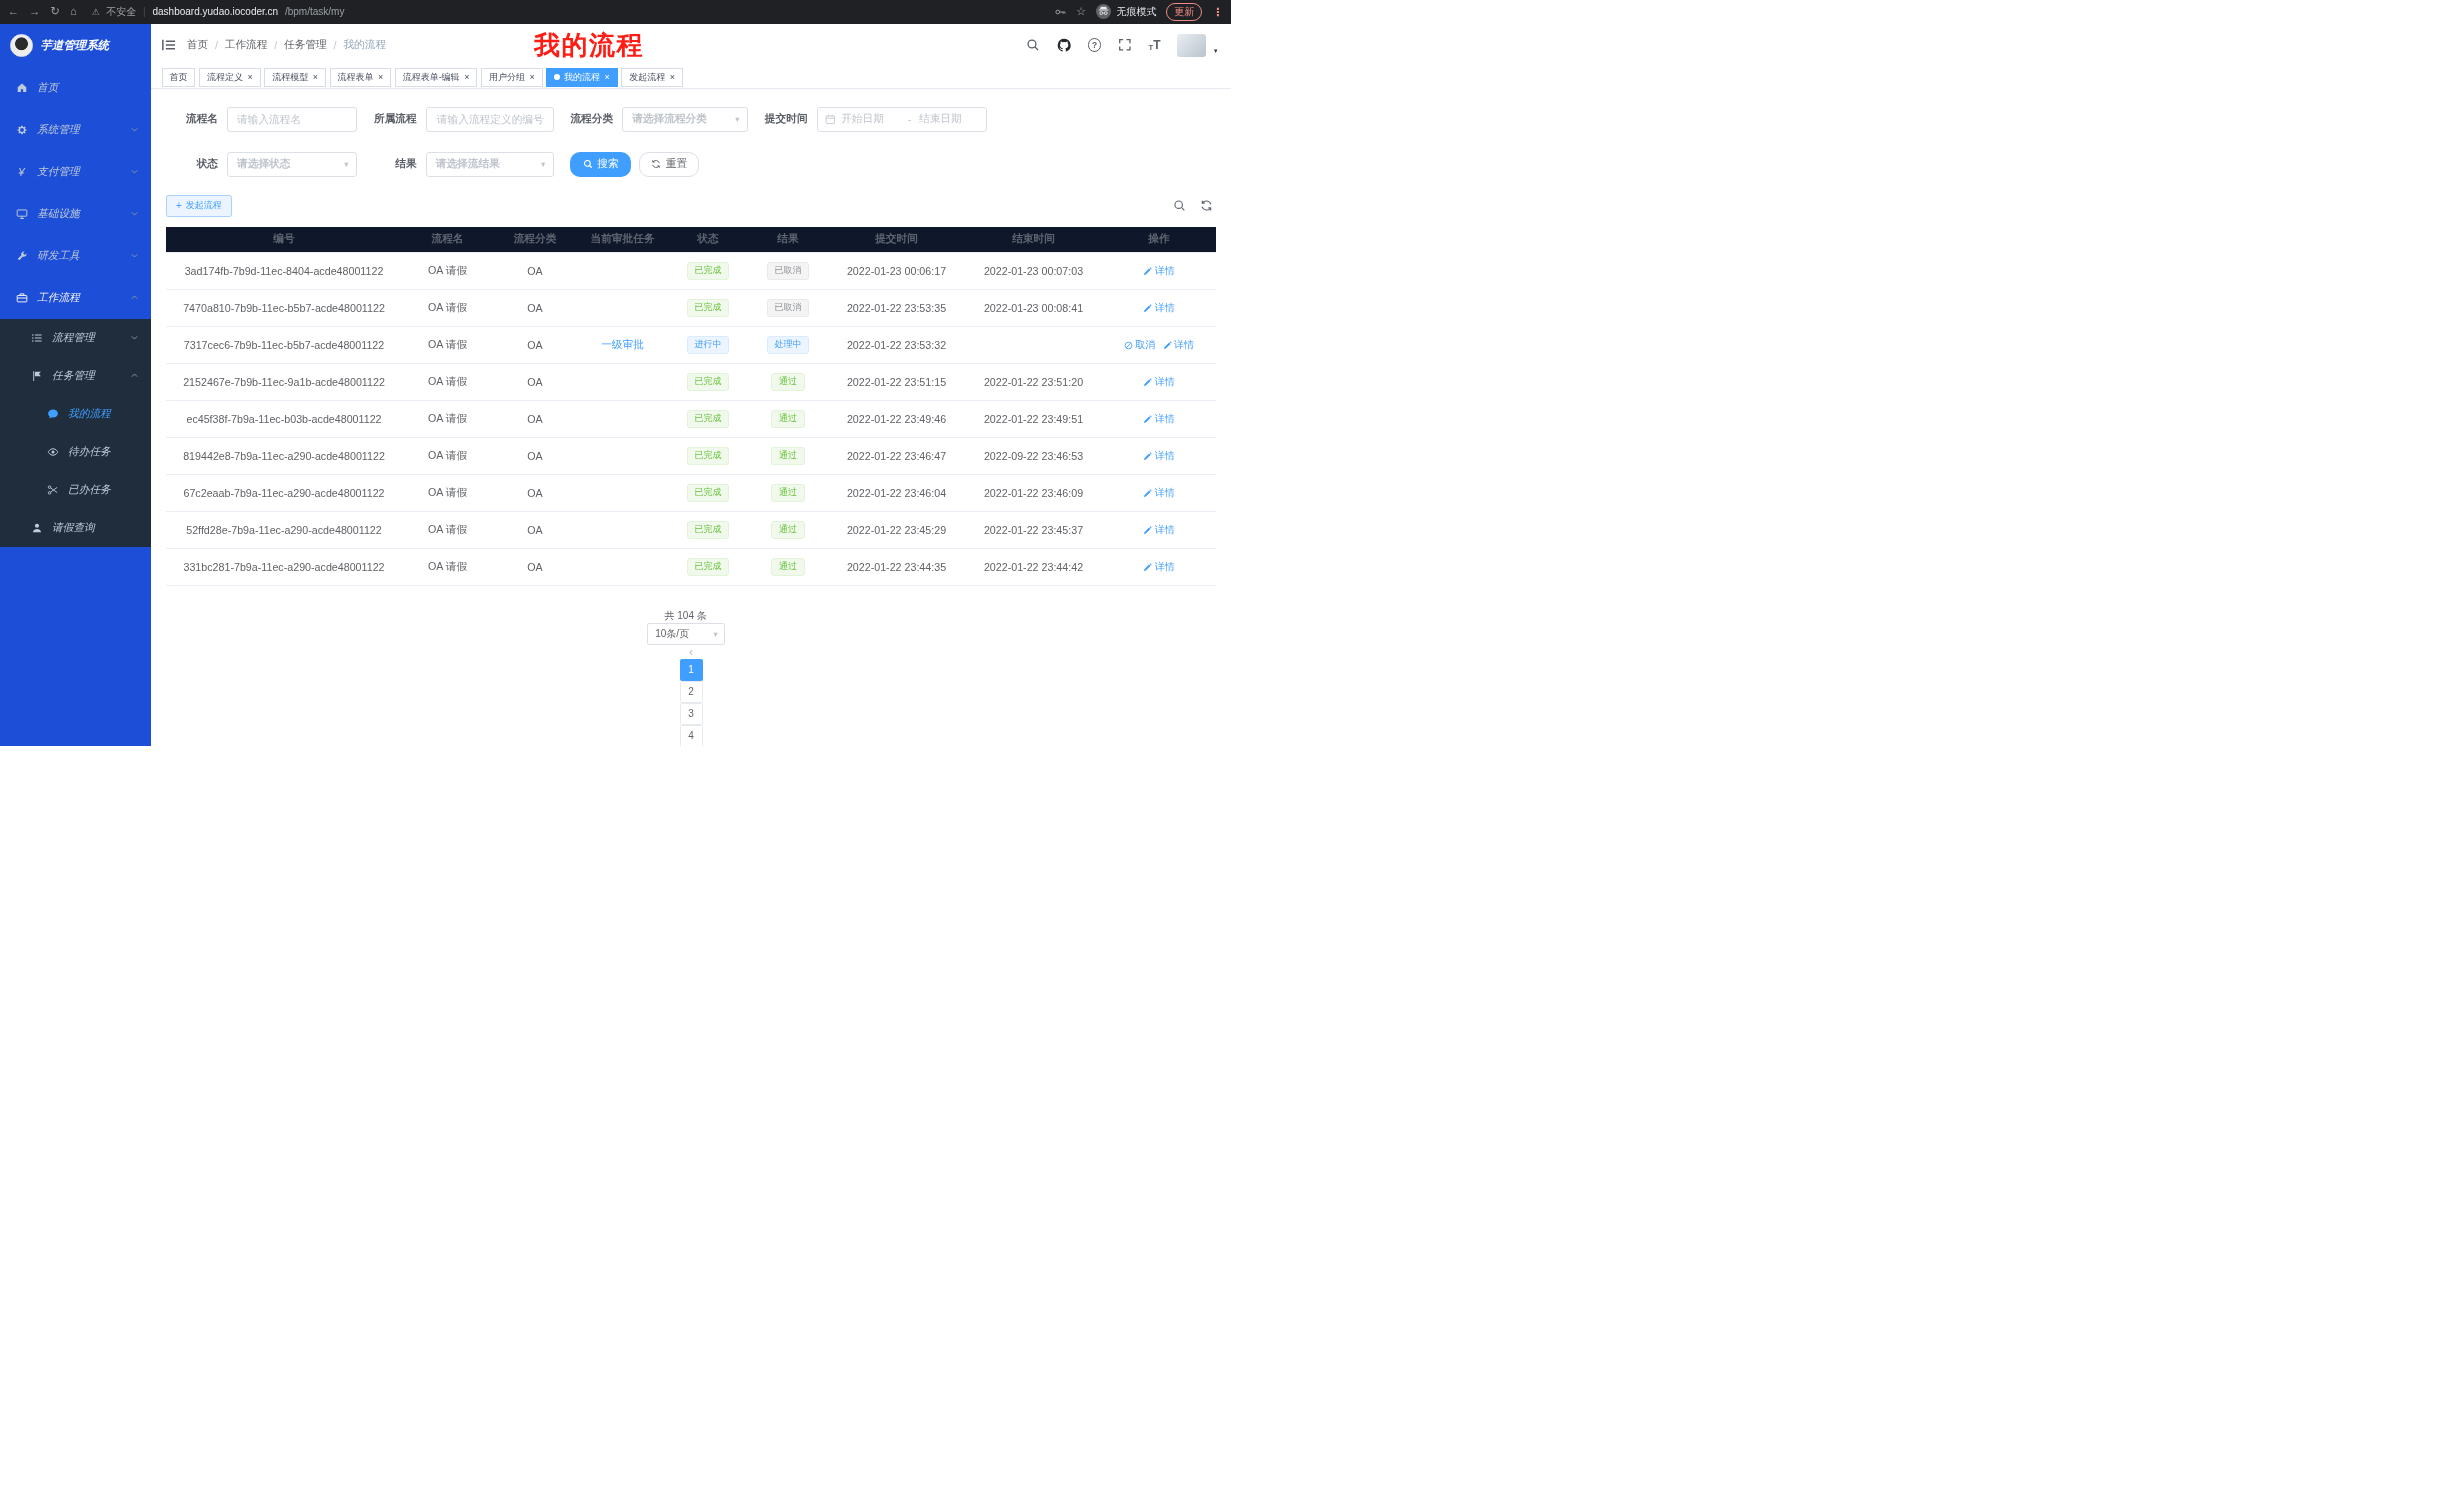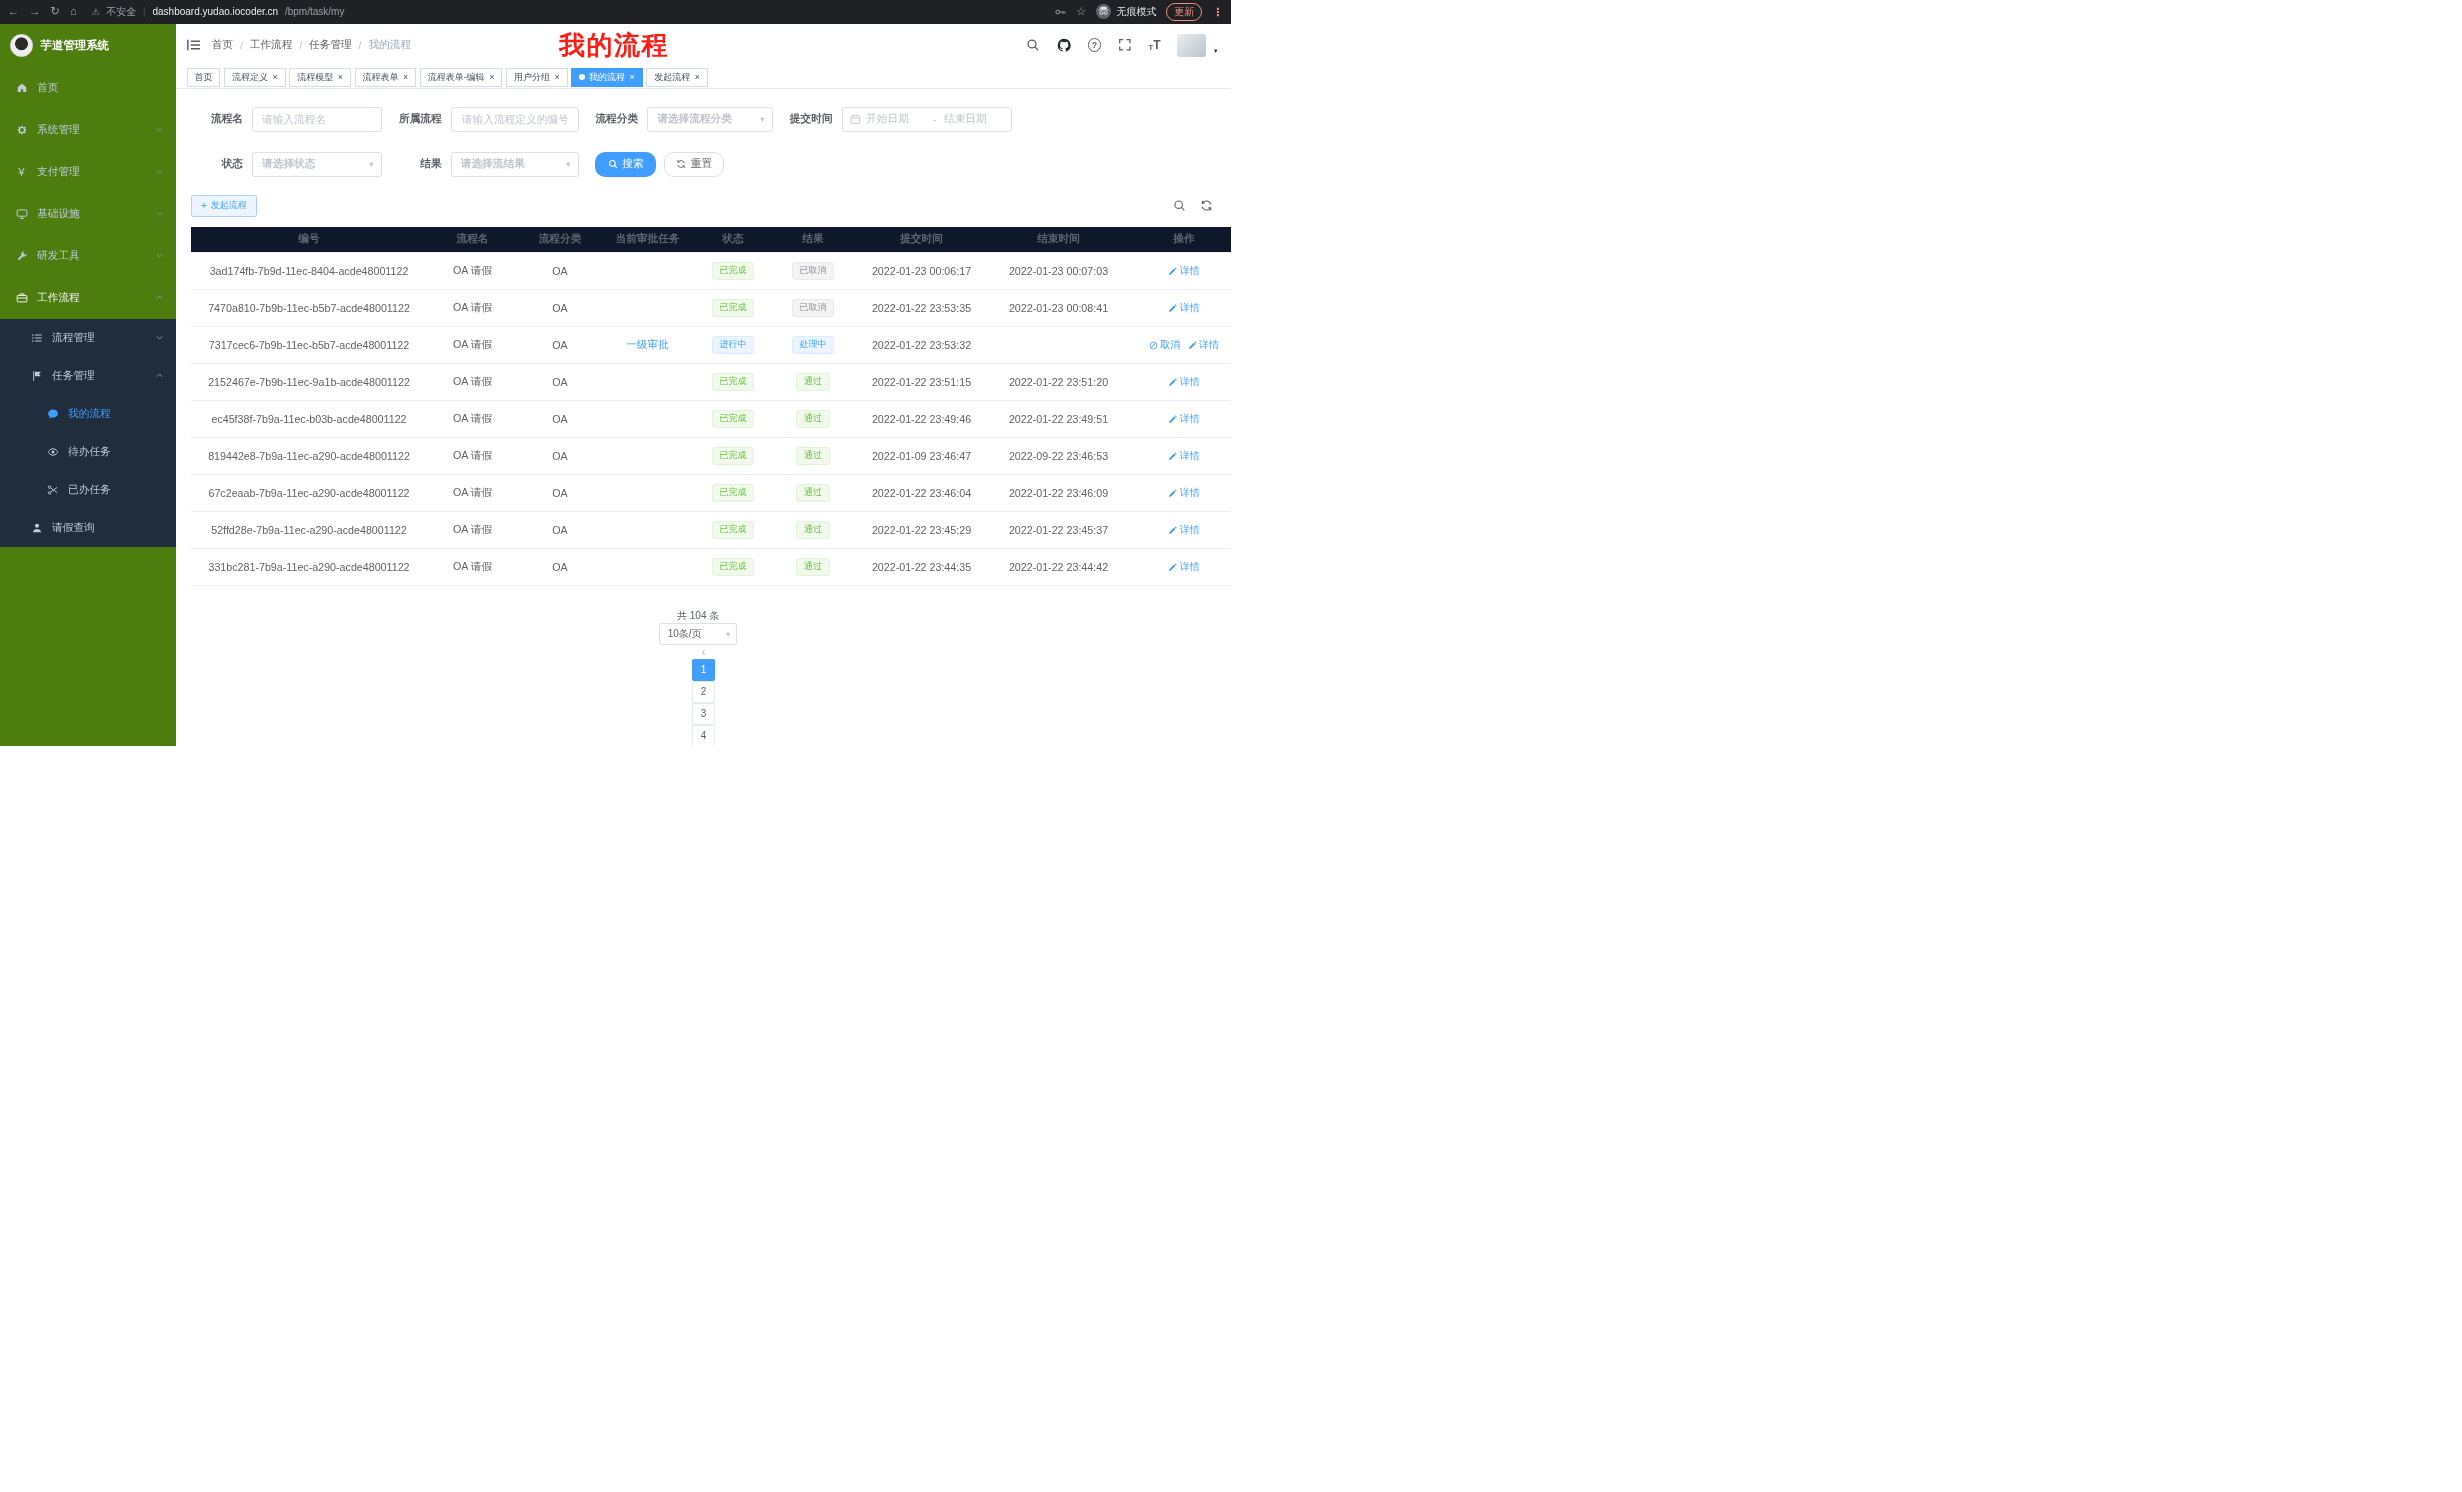--- a/index.html
+++ b/index.html
@@ -16,21 +16,21 @@
   .url-host{color:#e8eaed;}
   .url-path{color:#9aa0a6;}
   .brt{display:flex;align-items:center;gap:10px;}
   .chip{display:flex;align-items:center;gap:5.3px;color:#e8eaed;font-size:10px;}
   .upd-pill{display:flex;align-items:center;gap:3.8px;border:1.1px solid #f28b82;color:#f28b82;
     border-radius:15px;padding:0.8px 6.8px;font-size:10px;cursor:pointer;}
   .dots{color:#f28b82;font-size:11.4px;font-weight:700;cursor:pointer;}
 
   
   .app{display:flex;height:723px;}
-  .sidebar{width:176px;flex-shrink:0;background:#4d7c0f;color:#bfcbd9;overflow:hidden;}
+  .sidebar{width:151px;flex-shrink:0;background:#1d4ed8;color:#bfcbd9;overflow:hidden;font-style:italic;}
   .logo{height:43px;display:flex;align-items:center;gap:7.6px;padding-left:10px;}
   .logo-img{width:23px;height:23px;border-radius:50%;flex-shrink:0;
     background:radial-gradient(circle at 50% 42%, #2b2b2b 0 6px, #ededed 6.8px);border:0.8px solid #e5e5e5;}
   .logo-title{color:#fff;font-size:11.4px;font-weight:700;}
   .s-item{height:42px;display:flex;align-items:center;gap:9px;padding:0 12px 0 15px;
     font-size:10.7px;cursor:pointer;white-space:nowrap;}
   .sicon{width:13px;height:13px;display:inline-flex;align-items:center;justify-content:center;flex-shrink:0;}
   .chev{margin-left:auto;display:inline-flex;color:#8a97a6;}
   .chev.up svg{transform:rotate(180deg);}
   .sub{background:#1f2d3d;}
@@ -611,21 +611,21 @@
                   <span>详情</span>
                 </span></td>
           </tr>
           <tr>
             <td>819442e8-7b9a-11ec-a290-acde48001122</td>
             <td>OA 请假</td>
             <td>OA</td>
             <td></td>
             <td><span class="tagc t-success">已完成</span></td>
             <td><span class="tagc t-success">通过</span></td>
-            <td>2022-01-09 23:46:47</td>
+            <td>2022-01-22 23:46:47</td>
             <td>2022-09-22 23:46:53</td>
             <td><span class="link">
                   <svg width="9" height="9" viewBox="0 0 12 12" fill="currentColor">
                     <path d="M1.2 10.8l.7-2.6 6.2-6.2 1.9 1.9-6.2 6.2-2.6.7zM8.8 1.3l1.9 1.9.9-.9L9.7.4z"></path>
                   </svg>
                   <span>详情</span>
                 </span></td>
           </tr>
           <tr>
             <td>67c2eaab-7b9a-11ec-a290-acde48001122</td>

